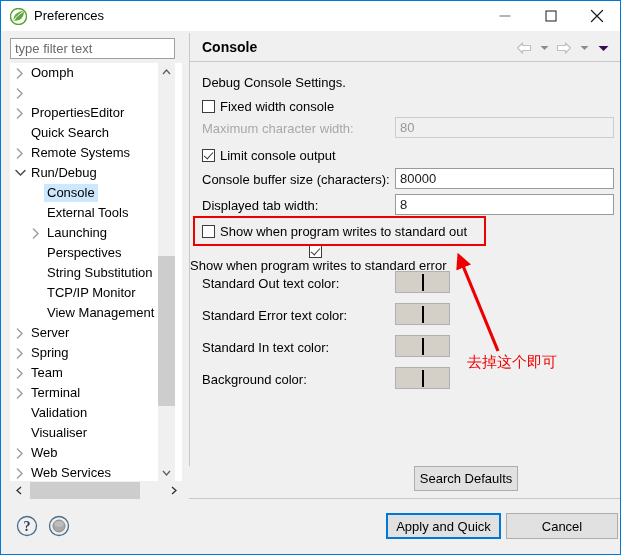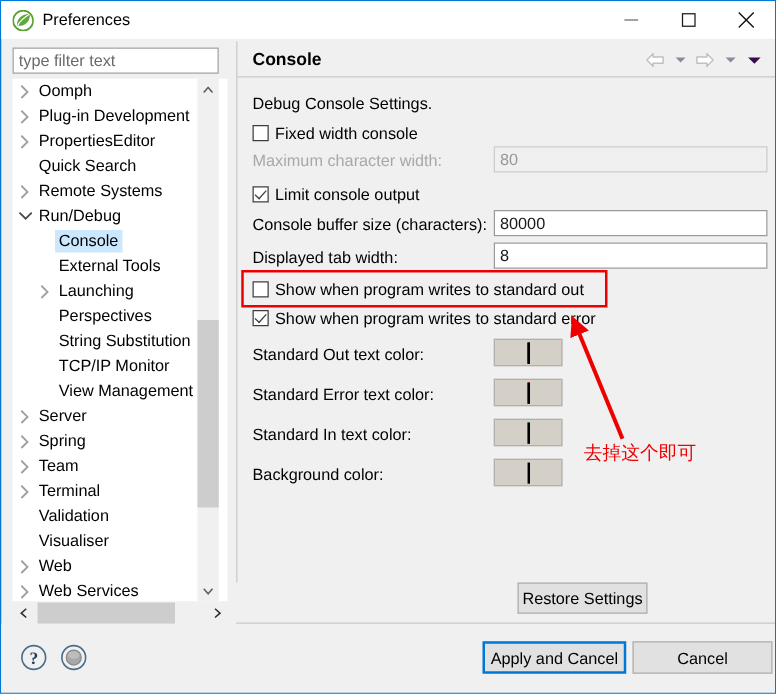--- a/index.html
+++ b/index.html
@@ -395,21 +395,21 @@
   <div id="tree-panel">
       <div class="tree-row lvl1"><span class="twisty">
           <svg width="8" height="11" viewBox="0 0 8 11">
             <path d="M1.5 1 L6 5.5 L1.5 10" stroke="#a0a0a0" stroke-width="1.5" fill="none" stroke-linecap="round"></path>
           </svg>
         </span><span class="tree-label">Oomph</span></div>
       <div class="tree-row lvl1"><span class="twisty">
           <svg width="8" height="11" viewBox="0 0 8 11">
             <path d="M1.5 1 L6 5.5 L1.5 10" stroke="#a0a0a0" stroke-width="1.5" fill="none" stroke-linecap="round"></path>
           </svg>
-        </span><span class="tree-label">Plug-in Development</span></div>
+        </span></div>
       <div class="tree-row lvl1"><span class="twisty">
           <svg width="8" height="11" viewBox="0 0 8 11">
             <path d="M1.5 1 L6 5.5 L1.5 10" stroke="#a0a0a0" stroke-width="1.5" fill="none" stroke-linecap="round"></path>
           </svg>
         </span><span class="tree-label">PropertiesEditor</span></div>
       <div class="tree-row lvl1"><span class="tree-label">Quick Search</span></div>
       <div class="tree-row lvl1"><span class="twisty">
           <svg width="8" height="11" viewBox="0 0 8 11">
             <path d="M1.5 1 L6 5.5 L1.5 10" stroke="#a0a0a0" stroke-width="1.5" fill="none" stroke-linecap="round"></path>
           </svg>
@@ -543,21 +543,21 @@
     <input class="txt-field" style="left: 205px; top: 135px; width: 219px; height: 21px;" value="80000">
 
     <div class="sec-label" style="left:12px; top:165px;">Displayed tab width:</div>
     <input class="txt-field" style="left: 205px; top: 161px; width: 219px; height: 21px;" value="8">
 
     <div class="chk-row" style="left:12px; top:189px;">
       <span class="chk-box" id="cb-stdout"></span>
       <span class="chk-text">Show when program writes to standard out</span>
     </div>
 
-    <div class="chk-row" style="left:12px; top:212px;">
+    <div class="chk-row" style="left:0; top:212px;flex-direction:column;">
       <span class="chk-box checked" id="cb-stderr"></span>
       <span class="chk-text">Show when program writes to standard error</span>
     </div>
 
     <div class="sec-label" style="left:12px; top:243px;">Standard Out text color:</div>
     <button class="swatch-btn" style="left:205px; top:238px;">
       <span class="swatch-inner" id="sw-0" style="background: rgb(0, 0, 0);"></span>
     </button>
 
     <div class="sec-label" style="left:12px; top:275px;">Standard Error text color:</div>
@@ -583,36 +583,36 @@
       <defs>
         <marker id="arrowhead" markerWidth="5" markerHeight="5" refX="2.2" refY="2.5" orient="auto">
           <path d="M0 0 L5 2.5 L0 5 Z" fill="#ee0000"></path>
         </marker>
       </defs>
       <line x1="57" y1="102" x2="20" y2="12" stroke="#ee0000" stroke-width="3.2" marker-end="url(#arrowhead)"></line>
     </svg>
   </div>
   <div id="anno-text" style="color: rgb(238, 0, 0);">去掉这个即可</div>
 
-  <button class="btn" id="btn-restore">Restore Settings</button>
+  <button class="btn" id="btn-restore">Search Defaults</button>
   <button class="btn" id="btn-apply">Apply</button>
 
   <div id="bottom-bar"></div>
   <div id="footer-sep"></div>
 
   <div id="help-icon">
     <svg width="24" height="24" viewBox="0 0 24 24">
       <circle cx="12" cy="12" r="9.5" fill="#f0f0f0" stroke="#4a6e8a" stroke-width="1.3"></circle>
       <text x="12" y="17" font-family="Liberation Serif, serif" font-size="14" fill="#1f3b57" text-anchor="middle" font-weight="bold">?</text>
     </svg>
   </div>
   <div id="resize-icon">
     <svg width="24" height="24" viewBox="0 0 24 24">
       <circle cx="12" cy="12" r="9.5" fill="#f0f0f0" stroke="#4a6e8a" stroke-width="1.3"></circle>
       <circle cx="12" cy="12" r="6" fill="#a8a8a8" stroke="#8a8a8a" stroke-width="1"></circle>
       <ellipse cx="12" cy="10" rx="4.5" ry="3" fill="#bdbdbd"></ellipse>
     </svg>
   </div>
 
-  <button class="btn" id="btn-apply-close">Apply and Cancel</button>
+  <button class="btn" id="btn-apply-close">Apply and Quick</button>
   <button class="btn" id="btn-cancel">Cancel</button>
 
 </div>
 
 </body></html>

